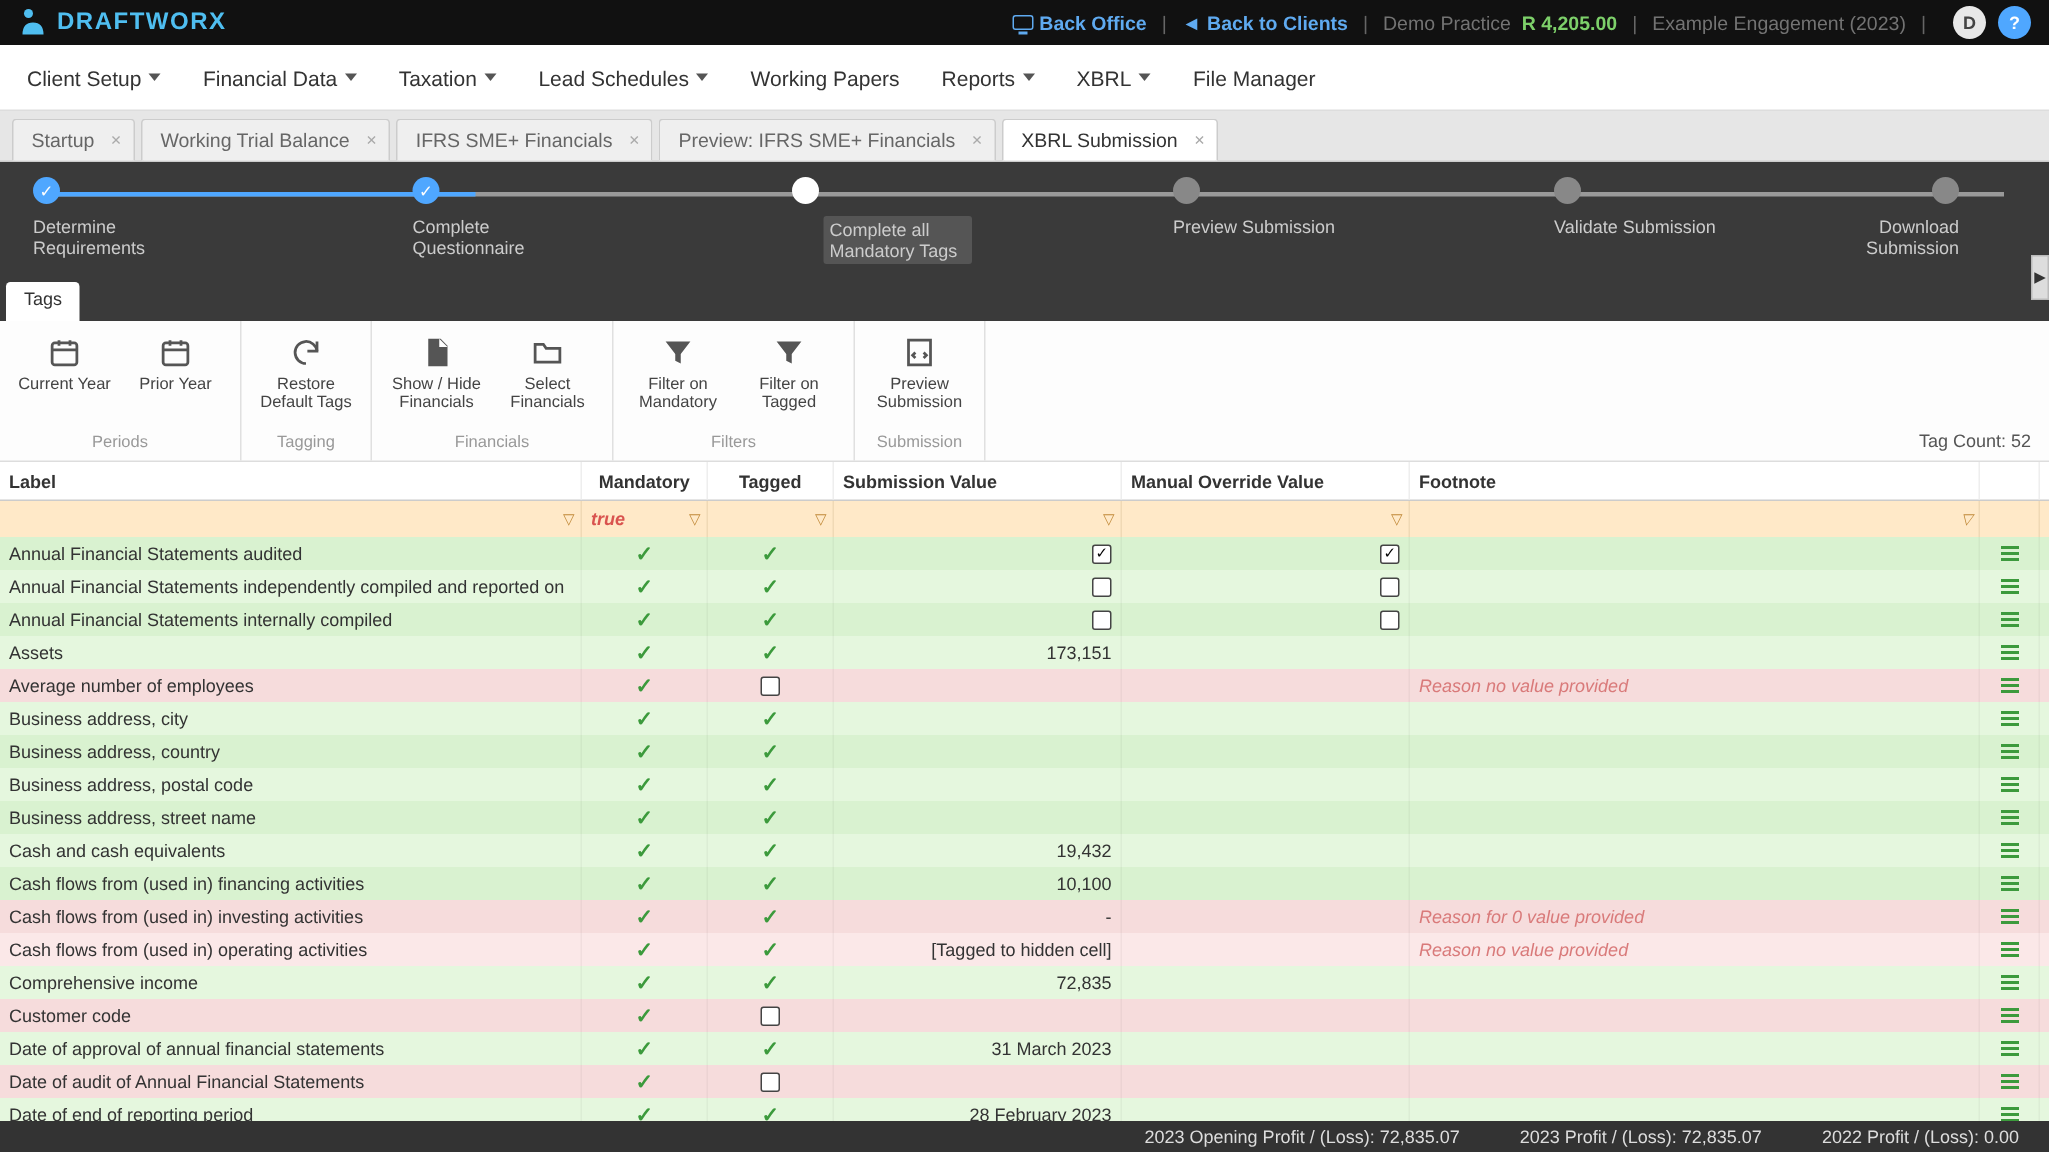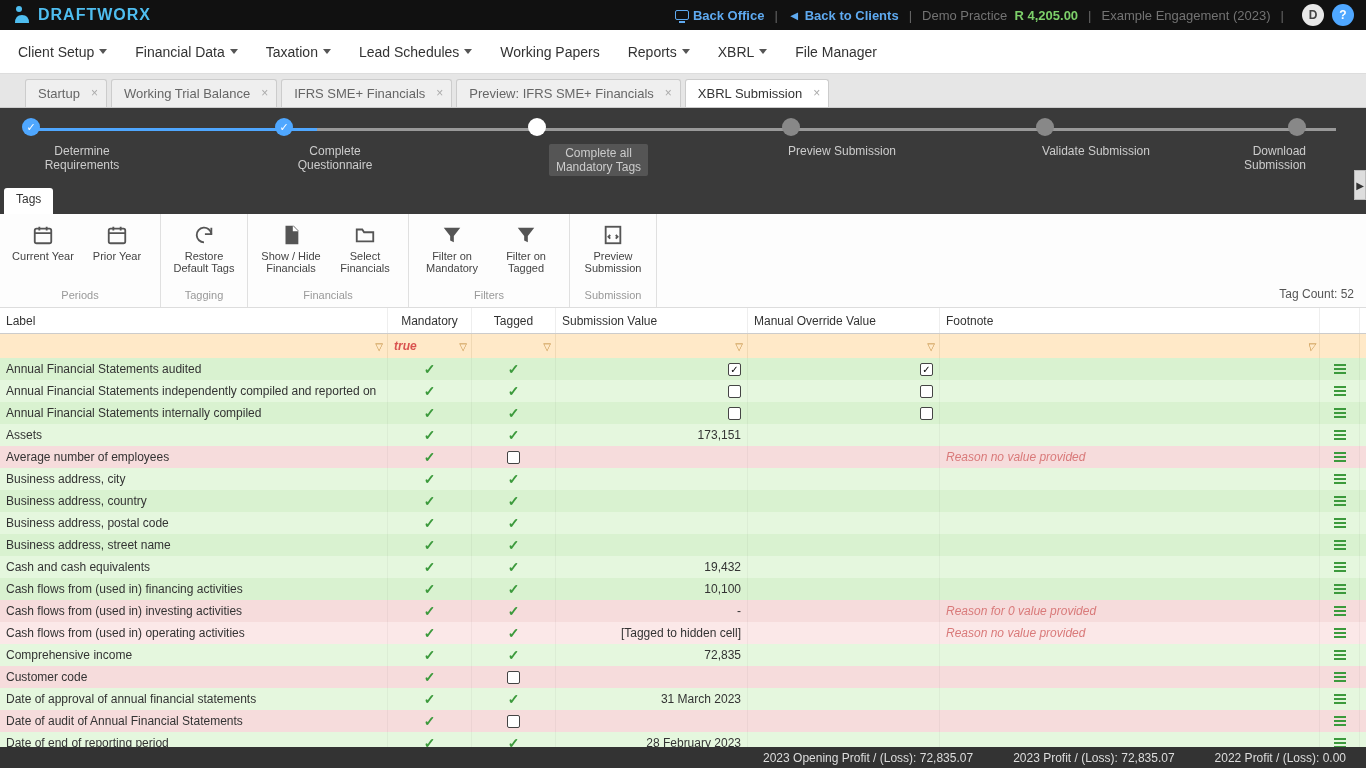--- a/index.html
+++ b/index.html
@@ -11,44 +11,44 @@
 .topbar a{color:#5faaf0;text-decoration:none;font-weight:600}
 .topbar .sep{margin:0 10px;color:#666}
 .topbar .muted{color:#737373}
 .topbar .money{color:#7dd06a;font-weight:600}
 .topbar .circle{display:inline-flex;width:22px;height:22px;border-radius:50%;align-items:center;justify-content:center;font-size:12px;font-weight:600;margin-left:8px}
 .topbar .circle.d{background:#e8e8e8;color:#444}
 .topbar .circle.q{background:#4fa7ff;color:#fff}
 .menubar{background:#fff;height:44px;display:flex;align-items:center;padding:0 4px;border-bottom:1px solid #ddd}
 .menubar .mitem{padding:0 14px;height:44px;display:flex;align-items:center;cursor:pointer;color:#333;font-size:14px}
 .caret{display:inline-block;width:0;height:0;border-left:4px solid transparent;border-right:4px solid transparent;border-top:5px solid #555;margin-left:5px}
-.tabbar{background:#e6e6e6;height:34px;display:flex;align-items:flex-end;padding:0 25px;border-bottom:1px solid #ccc}
+.tabbar{background:#e6e6e6;height:34px;display:flex;align-items:flex-end;padding:0 8px;border-bottom:1px solid #ccc}
 .tabbar .tab{background:#efefef;border:1px solid #ccc;border-bottom:none;border-radius:3px 3px 0 0;padding:6px 26px 6px 12px;margin-right:4px;position:relative;color:#666;font-size:13px;cursor:pointer}
 .tabbar .tab.active{background:#fff;color:#333}
 .tabbar .tab .x{position:absolute;right:8px;top:6px;color:#aaa;font-size:12px}
 .stepbar{background:#3a3a3a;position:relative;height:80px;color:#ccc;font-size:12px}
 .stepline{position:absolute;top:20px;left:30px;right:30px;height:3px;background:#999}
 .stepline .prog{position:absolute;left:0;width:22%;height:3px;background:#4fa7ff}
-.step{position:absolute;top:10px;text-align:center;width:120px}
+.step{position:absolute;top:10px;text-align:left;width:120px}
 .step .dot{width:18px;height:18px;border-radius:50%;background:#888;margin-bottom:8px;display:flex;align-items:center;justify-content:center}
 .step.done .dot{background:#4fa7ff}
 .step.active .dot{background:#fff}
 .step.done .dot:after{content:"✓";color:#fff;font-size:11px}
 .step.active .lbl{background:#555;padding:2px 4px;border-radius:2px}
 .step .lbl{display:inline-block}
 .subtabs{background:#3a3a3a;height:26px;display:flex}
 .subtabs .stab{background:#fff;padding:4px 12px;font-size:12px;border-radius:3px 3px 0 0;margin-left:4px}
 .ribbon{background:#fdfdfd;border-bottom:1px solid #ddd;display:flex;align-items:stretch;height:94px;position:relative}
 .ribbon .group{border-right:1px solid #e0e0e0;padding:4px 6px;display:flex;flex-direction:column}
 .ribbon .btns{display:flex;flex:1}
 .ribbon .btn{width:74px;display:flex;flex-direction:column;align-items:center;justify-content:flex-start;padding:6px 2px;cursor:pointer;font-size:11px;color:#444;text-align:center}
 .ribbon .btn svg{margin-bottom:4px}
 .ribbon .glabel{text-align:center;font-size:11px;color:#999;padding-bottom:2px}
 .tagcount{position:absolute;right:12px;bottom:6px;font-size:12px;color:#555}
-.gridhead{display:flex;background:#fff;border-bottom:1px solid #ccc;height:26px;align-items:center;font-weight:400;font-size:12px}
+.gridhead{display:flex;background:#fff;border-bottom:1px solid #ccc;height:26px;align-items:center;font-weight:700;font-size:12px}
 .gridhead .col{padding:0 6px;display:flex;align-items:center;height:100%;border-right:1px solid #eee}
 .filterrow{display:flex;background:#ffe9c8;height:24px;align-items:center;font-size:12px}
 .filterrow .col{padding:0 6px;position:relative;height:100%;display:flex;align-items:center;border-right:1px solid #f0d9b5}
 .filterrow .funnel{position:absolute;right:4px;color:#c18a3a;font-size:10px}
 .filterrow .val{color:#d9534f;font-style:italic;font-weight:600}
 .grid{overflow:hidden}
 .row{display:flex;height:22px;align-items:center;font-size:12px}
 .row.green{background:#d9f2d0}
 .row.red{background:#f6dcdc}
 .row.g2{background:#e5f7de}

